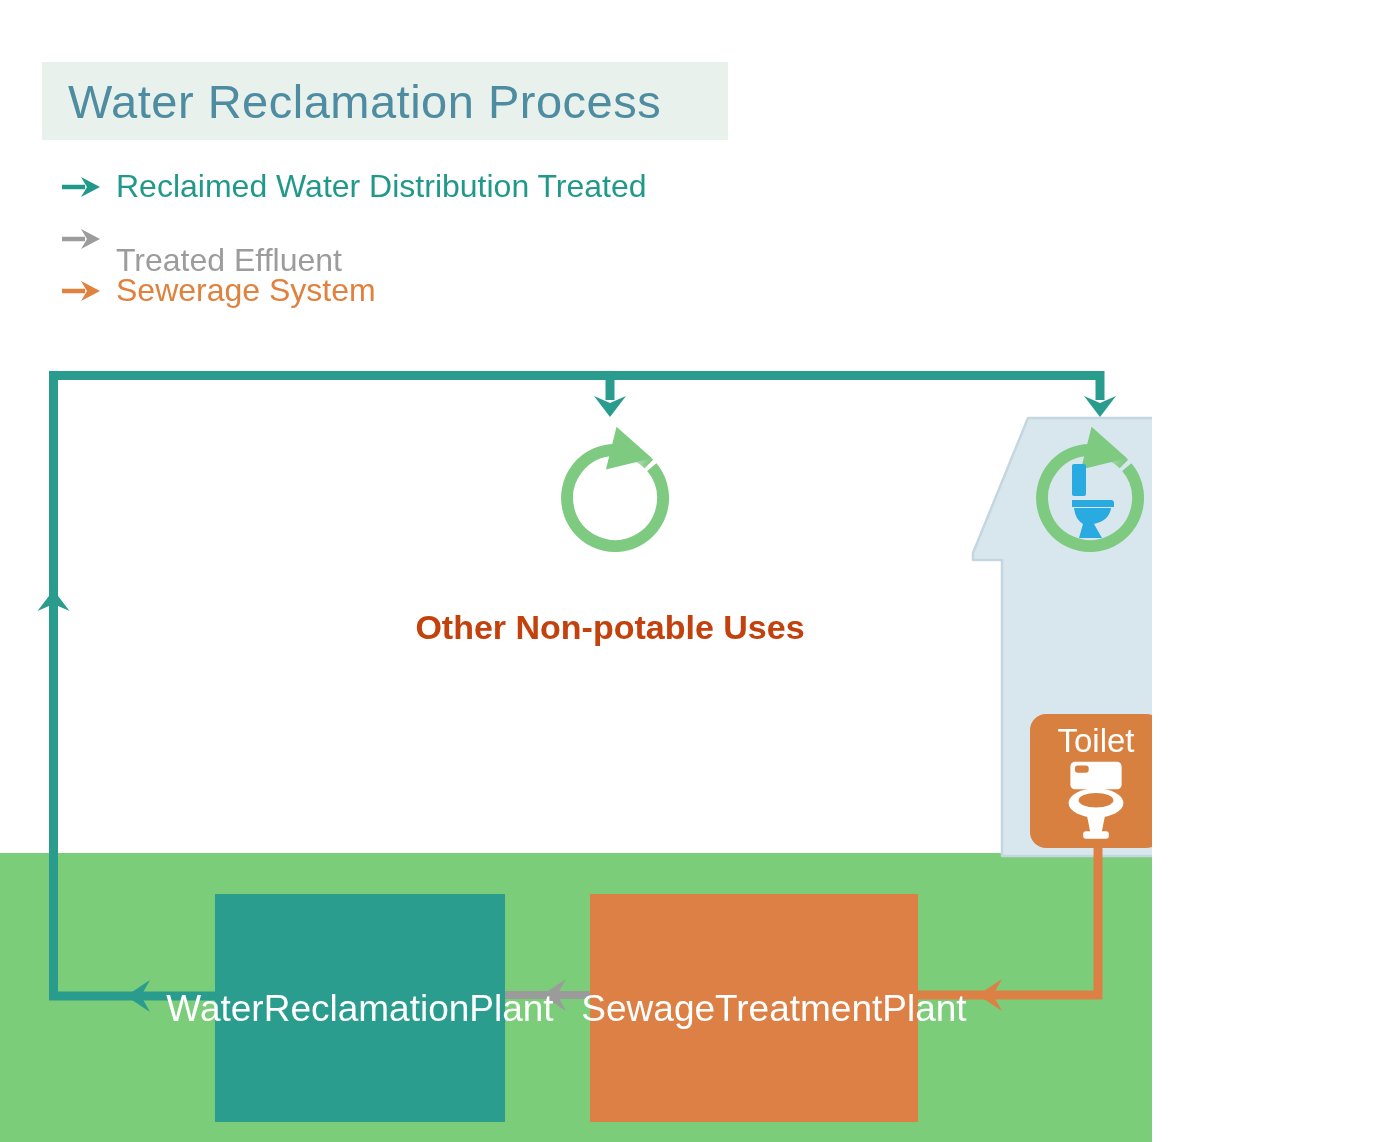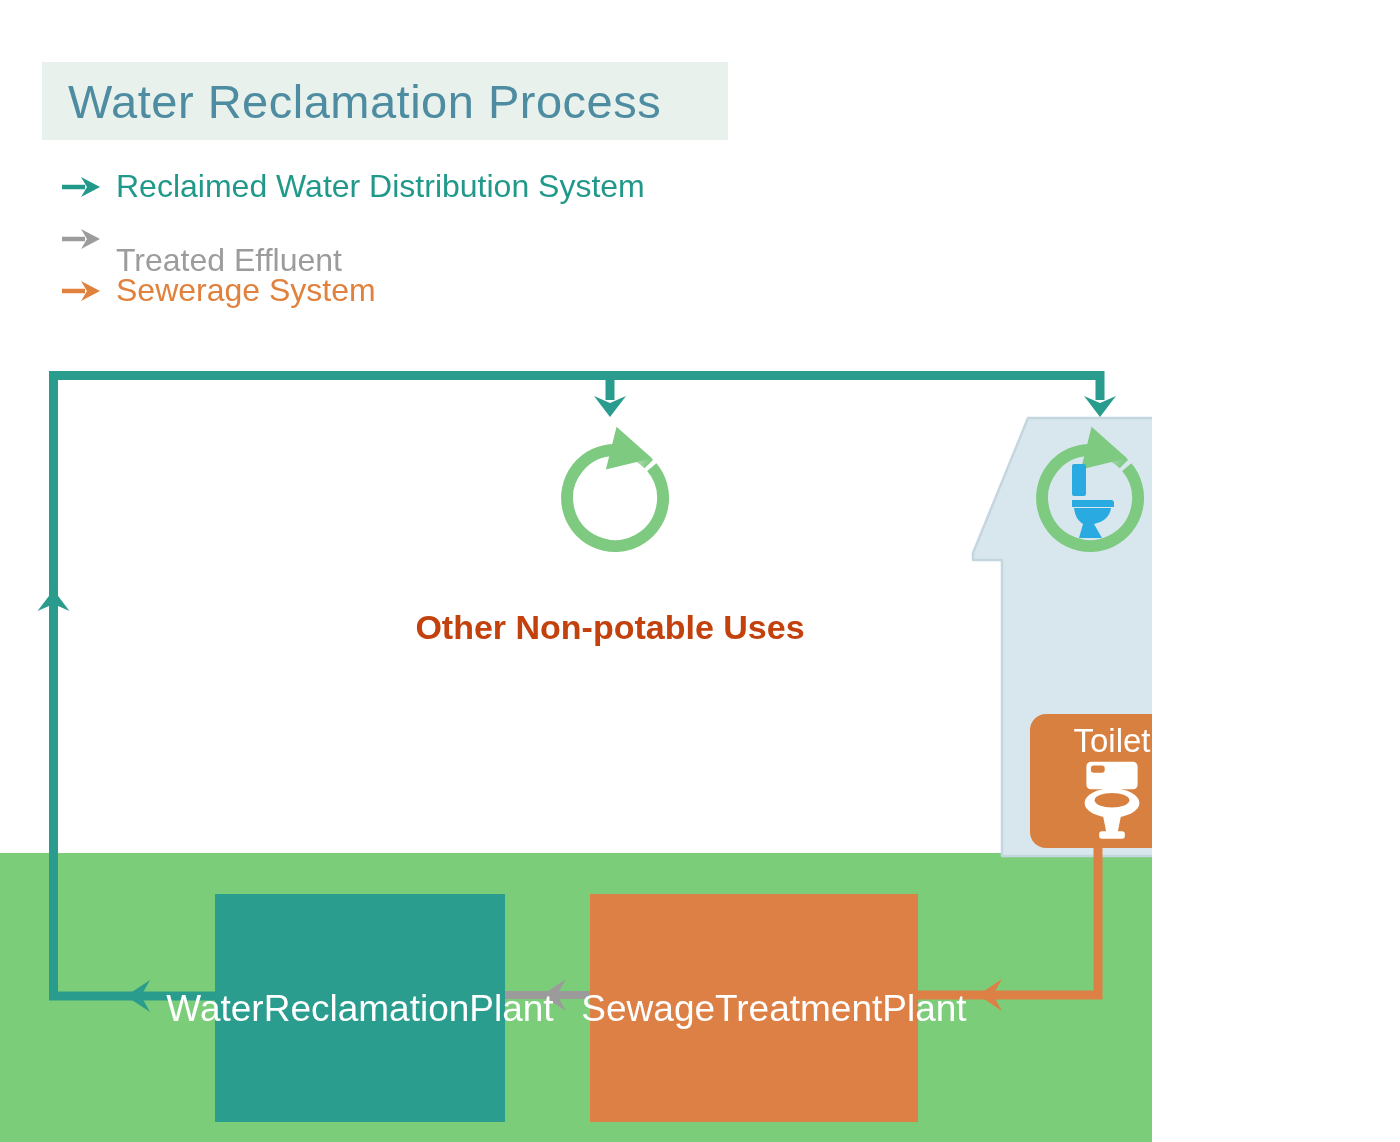--- a/index.html
+++ b/index.html
@@ -25,21 +25,21 @@
   .ground{left:0;top:853px;width:1400px;height:289px;background:#7CCD7A;}
   
   .layer{left:0;top:0;width:1400px;height:1142px;pointer-events:none;}
   
   .blue-label{color:#c2410c;font-weight:700;font-size:34px;line-height:42px;margin-top:25px;}
   .nonpotable-label{left:410px;top:581px;width:400px;text-align:center;}
   .house-label{left:1042px;top:576px;text-align:left;}
   
   .toilet-sign{
     left:1030px;top:714px;width:132px;height:134px;background:#D8803F;
-    border-radius:16px;display:flex;flex-direction:column;align-items:center;padding-left:16px;
+    border-radius:16px;display:flex;flex-direction:column;align-items:center;
   }
   .toilet-sign-label{color:#ffffff;font-size:33px;margin-top:8px;}
   
   .plant-box{
     width:290px;height:228px;display:flex;flex-direction:row;
     align-items:center;justify-content:center;color:#ffffff;
     font-size:37px;line-height:45px;text-align:center;
   }
   .wrp-box{left:215px;top:894px;background:#2A9D8F;}
   .stp-box{left:590px;top:894px;width:288px;background:#DD8045;padding-left:40px;}
@@ -52,21 +52,21 @@
   <div class="abs title-banner">
     <span class="title-text">Water Reclamation Process</span>
   </div>
 
   <div class="abs legend">
     <div class="legend-row">
       <svg width="42" height="28" viewBox="0 0 42 28">
         <line x1="2" y1="14" x2="25" y2="14" stroke="#21998A" stroke-width="4.5"></line>
         <polygon points="40,14 21,4 27,14 21,24" fill="#21998A"></polygon>
       </svg>
-      <span class="legend-label lg-teal">Reclaimed Water Distribution System</span>
+      <span class="legend-label lg-teal">Reclaimed Water Distribution Treated</span>
     </div>
     <div class="legend-row">
       <svg width="42" height="28" viewBox="0 0 42 28">
         <line x1="2" y1="14" x2="25" y2="14" stroke="#9C9C9C" stroke-width="4.5"></line>
         <polygon points="40,14 21,4 27,14 21,24" fill="#9C9C9C"></polygon>
       </svg>
       <span class="legend-label lg-gray">Treated Effluent</span>
     </div>
     <div class="legend-row">
       <svg width="42" height="28" viewBox="0 0 42 28">

